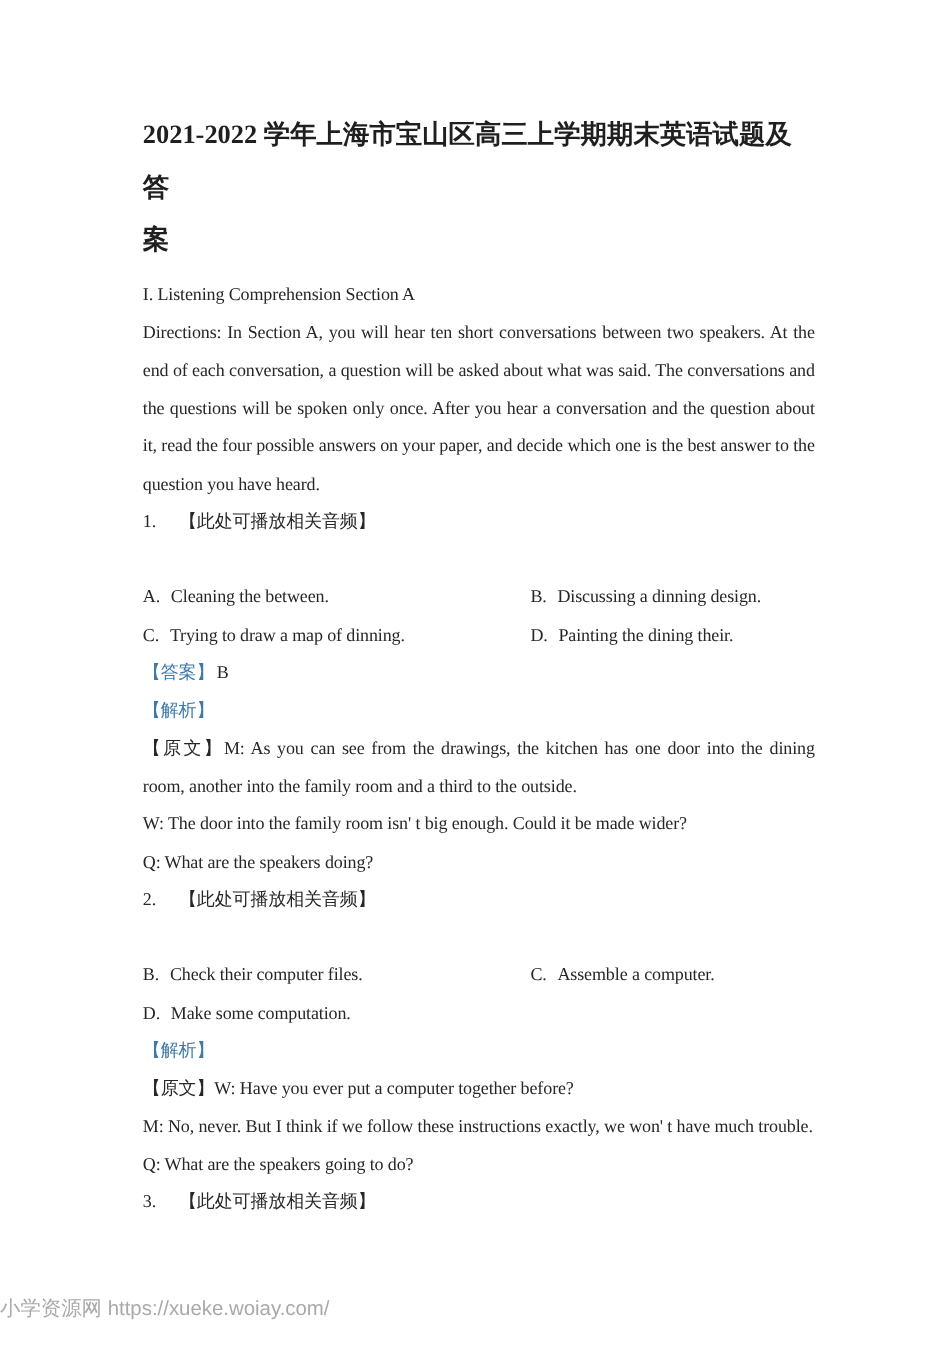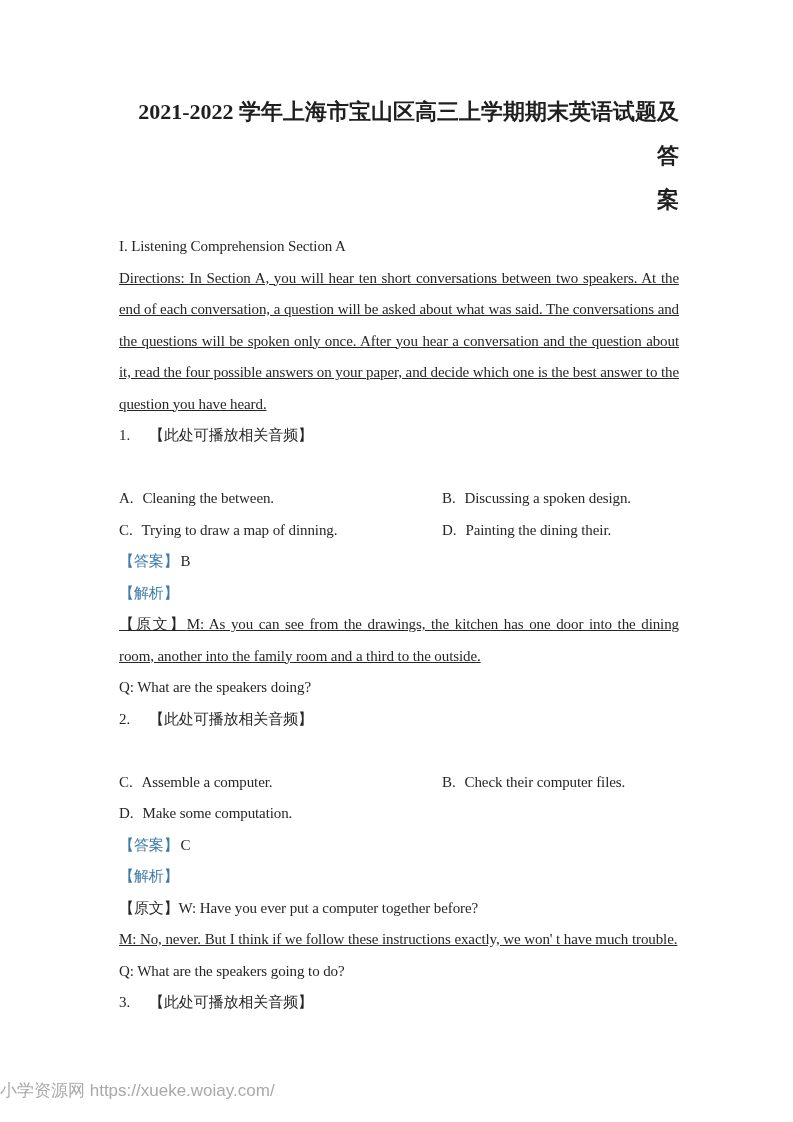--- a/index.html
+++ b/index.html
@@ -10,39 +10,39 @@
     background: #ffffff;
     position: relative;
     overflow: hidden;
     font-family: "Liberation Serif", "DejaVu Serif", serif;
     color: #262626;
   }
   .page {
     padding: 90px 114px 0 119px;
   }
   .doc-title {
-    text-align: right;
+    text-align: left;
     font-size: 22px;
     font-weight: bold;
     line-height: 44px;
     color: #1f1f1f;
   }
   .section-heading {
     font-size: 15px;
     font-weight: normal;
     line-height: 31.5px;
     margin-top: 9px;
   }
   p {
     margin: 0;
     font-size: 15px;
     line-height: 31.5px;
     letter-spacing: -0.1px;
   }
-  .justified { text-align: justify; text-decoration: underline; }
+  .justified { text-align: justify; }
   .question-line .q-num { margin-right: 19px; }
   .options {
     display: grid;
     grid-template-columns: 323px 1fr;
     margin-top: 31.5px;
   }
   .option .opt-label { margin-right: 9px; }
   .label-blue { color: #3d7aa8; }
   .answer-line .answer-value { margin-left: 2px; }
   .footer {
@@ -69,48 +69,46 @@
   <p class="section-heading">I. Listening Comprehension Section A</p>
 
   <p class="justified">Directions: In Section A, you will hear ten short conversations between two speakers. At the end of each conversation, a question will be asked about what was said. The conversations and the questions will be spoken only once. After you hear a conversation and the question about it, read the four possible answers on your paper, and decide which one is the best answer to the question you have heard.</p>
 
   <section>
     <p class="question-line">
       <span class="q-num">1.</span><span>【此处可播放相关音频】</span>
     </p>
     <div class="options">
       <p class="option"><span class="opt-label">A.</span><span>Cleaning the between.</span></p>
-      <p class="option"><span class="opt-label">B.</span><span>Discussing a spoken design.</span></p>
+      <p class="option"><span class="opt-label">B.</span><span>Discussing a dinning design.</span></p>
       <p class="option"><span class="opt-label">C.</span><span>Trying to draw a map of dinning.</span></p>
       <p class="option"><span class="opt-label">D.</span><span>Painting the dining their.</span></p>
     </div>
     <p class="answer-line">
       <span class="label-blue" style="color: rgb(61, 122, 168);">【答案】</span><span class="answer-value">B</span>
     </p>
     <p>
       <span class="label-blue" style="color: rgb(61, 122, 168);">【解析】</span>
     </p>
     <p class="justified">
       <span>【原文】</span><span>M: As you can see from the drawings, the kitchen has one door into the dining room, another into the family room and a third to the outside.</span>
     </p>
+    <p class="justified">W: The door into the family room isn' t big enough. Could it be made wider?</p>
     <p>Q: What are the speakers doing?</p>
   </section>
 
   <section>
     <p class="question-line">
       <span class="q-num">2.</span><span>【此处可播放相关音频】</span>
     </p>
     <div class="options">
+      <p class="option"><span class="opt-label">B.</span><span>Check their computer files.</span></p>
       <p class="option"><span class="opt-label">C.</span><span>Assemble a computer.</span></p>
-      <p class="option"><span class="opt-label">B.</span><span>Check their computer files.</span></p>
       <p class="option"><span class="opt-label">D.</span><span>Make some computation.</span></p>
     </div>
-    <p class="answer-line">
-      <span class="label-blue" style="color: rgb(61, 122, 168);">【答案】</span><span class="answer-value">C</span>
-    </p>
     <p>
       <span class="label-blue" style="color: rgb(61, 122, 168);">【解析】</span>
     </p>
     <p>
       <span>【原文】</span><span>W: Have you ever put a computer together before?</span>
     </p>
     <p class="justified">M: No, never. But I think if we follow these instructions exactly, we won' t have much trouble.</p>
     <p>Q: What are the speakers going to do?</p>
   </section>
 

